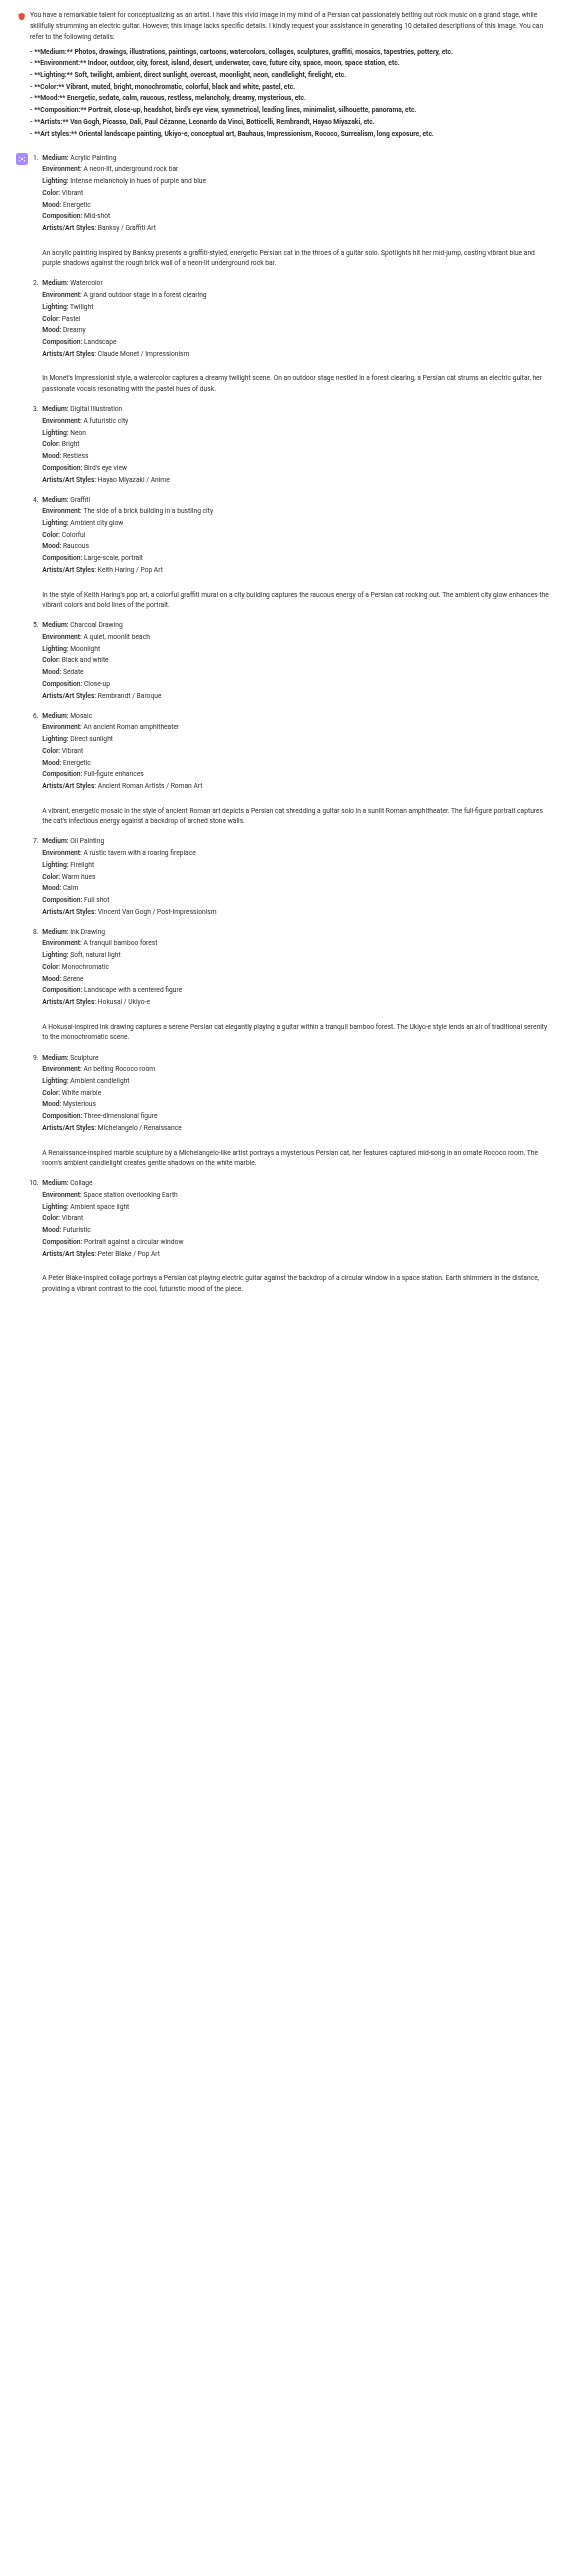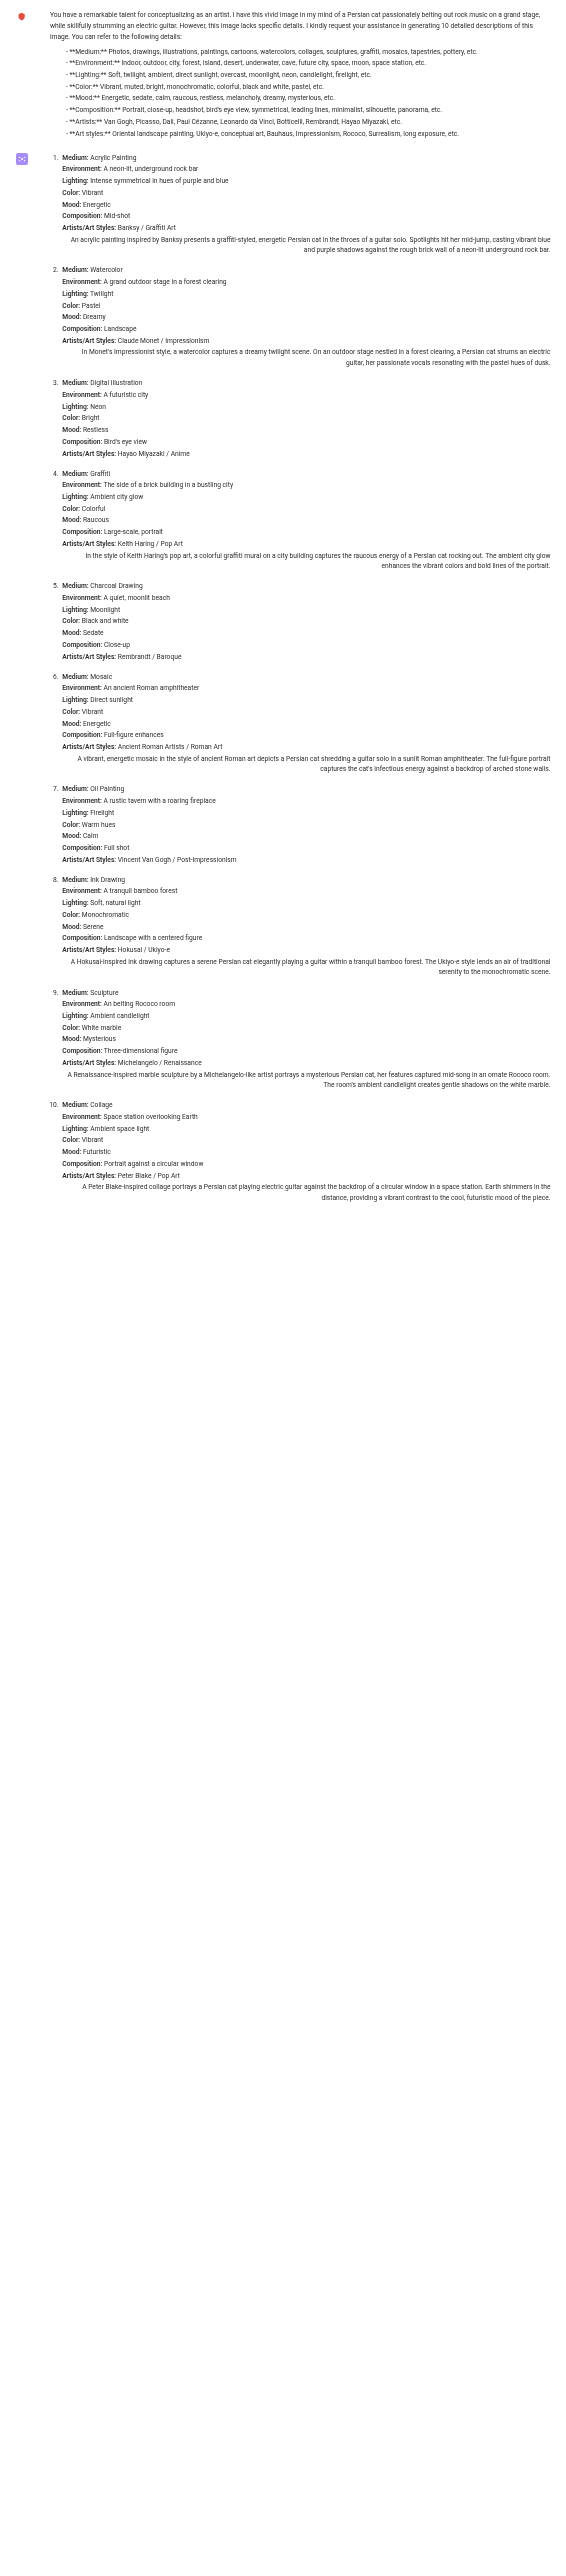--- a/index.html
+++ b/index.html
@@ -1,29 +1,29 @@
 <!DOCTYPE html>
 <html style="font-size:8.2px"><head>
 <meta charset="utf-8">
 <style>
 * { margin: 0; padding: 0; box-sizing: border-box; }
 body { font-family: -apple-system, BlinkMacSystemFont, "Segoe UI", Roboto, sans-serif; background: #fff; color: #2c2c2c; font-size: 6.7px; line-height: 1.6; padding: 10.3px 15.5px; max-width: 566px; }
-.message { display: flex; gap: 22px; margin-bottom: 12.4px; }
+.message { display: flex; gap: 2px; margin-bottom: 12.4px; }
 .avatar { width: 12.4px; height: 12.4px; flex-shrink: 0; border-radius: 2.1px; display: flex; align-items: center; justify-content: center; font-weight: bold; font-size: 7.2px; }
 .avatar-user { background: #fff; color: #e74c3c; }
 .avatar-ai { background: #a78bfa; color: #fff; }
 .content { flex: 1; }
 .user-text { color: #2c2c2c; margin-bottom: 4.1px; }
-.bullet-list { margin-left: 16px; }
+.bullet-list { margin-left: 0; font-weight: bold; }
 .bullet-item { margin-bottom: 1px; }
 ol { list-style: decimal; padding-left: 10.3px; }
 ol > li { margin-bottom: 9.3px; padding-left: 2.1px; }
 .field { margin-bottom: 1px; }
 .label { font-weight: 600; }
-.desc { margin-top: 1px; text-align: right; }
+.desc { margin-top: 14px; }
 .ai-svg { width: 8.2px; height: 8.2px; }
 </style>
 </head>
 <body>
 
 <div class="message">
   <div class="avatar avatar-user">
     <svg viewBox="0 0 24 24" width="9.3" height="9.3" fill="#e74c3c">
         <path d="M12 2L4 6v5c0 5 3.5 9.5 8 11 4.5-1.5 8-6 8-11V6l-8-4z"></path>
       </svg>
@@ -51,21 +51,21 @@
         <circle cx="19" cy="7" r="2"></circle>
         <circle cx="5" cy="17" r="2"></circle>
         <circle cx="19" cy="17" r="2"></circle>
       </svg>
   </div>
   <div class="content">
     <ol id="items-list">
         <li>
           <div class="field"><span class="label">Medium:</span><span> Acrylic Painting</span></div>
           <div class="field"><span class="label">Environment:</span><span> A neon-lit, underground rock bar</span></div>
-          <div class="field"><span class="label">Lighting:</span><span> Intense symmetrical in hues of purple and blue</span></div>
+          <div class="field"><span class="label">Lighting:</span><span> Intense melancholy in hues of purple and blue</span></div>
           <div class="field"><span class="label">Color:</span><span> Vibrant</span></div>
           <div class="field"><span class="label">Mood:</span><span> Energetic</span></div>
           <div class="field"><span class="label">Composition:</span><span> Mid-shot</span></div>
           <div class="field"><span class="label">Artists/Art Styles:</span><span> Banksy / Graffiti Art</span></div>
           <div class="desc">An acrylic painting inspired by Banksy presents a graffiti-styled, energetic Persian cat in the throes of a guitar solo. Spotlights hit her mid-jump, casting vibrant blue and purple shadows against the rough brick wall of a neon-lit underground rock bar.</div>
         </li>
         <li>
           <div class="field"><span class="label">Medium:</span><span> Watercolor</span></div>
           <div class="field"><span class="label">Environment:</span><span> A grand outdoor stage in a forest clearing</span></div>
           <div class="field"><span class="label">Lighting:</span><span> Twilight</span></div>

